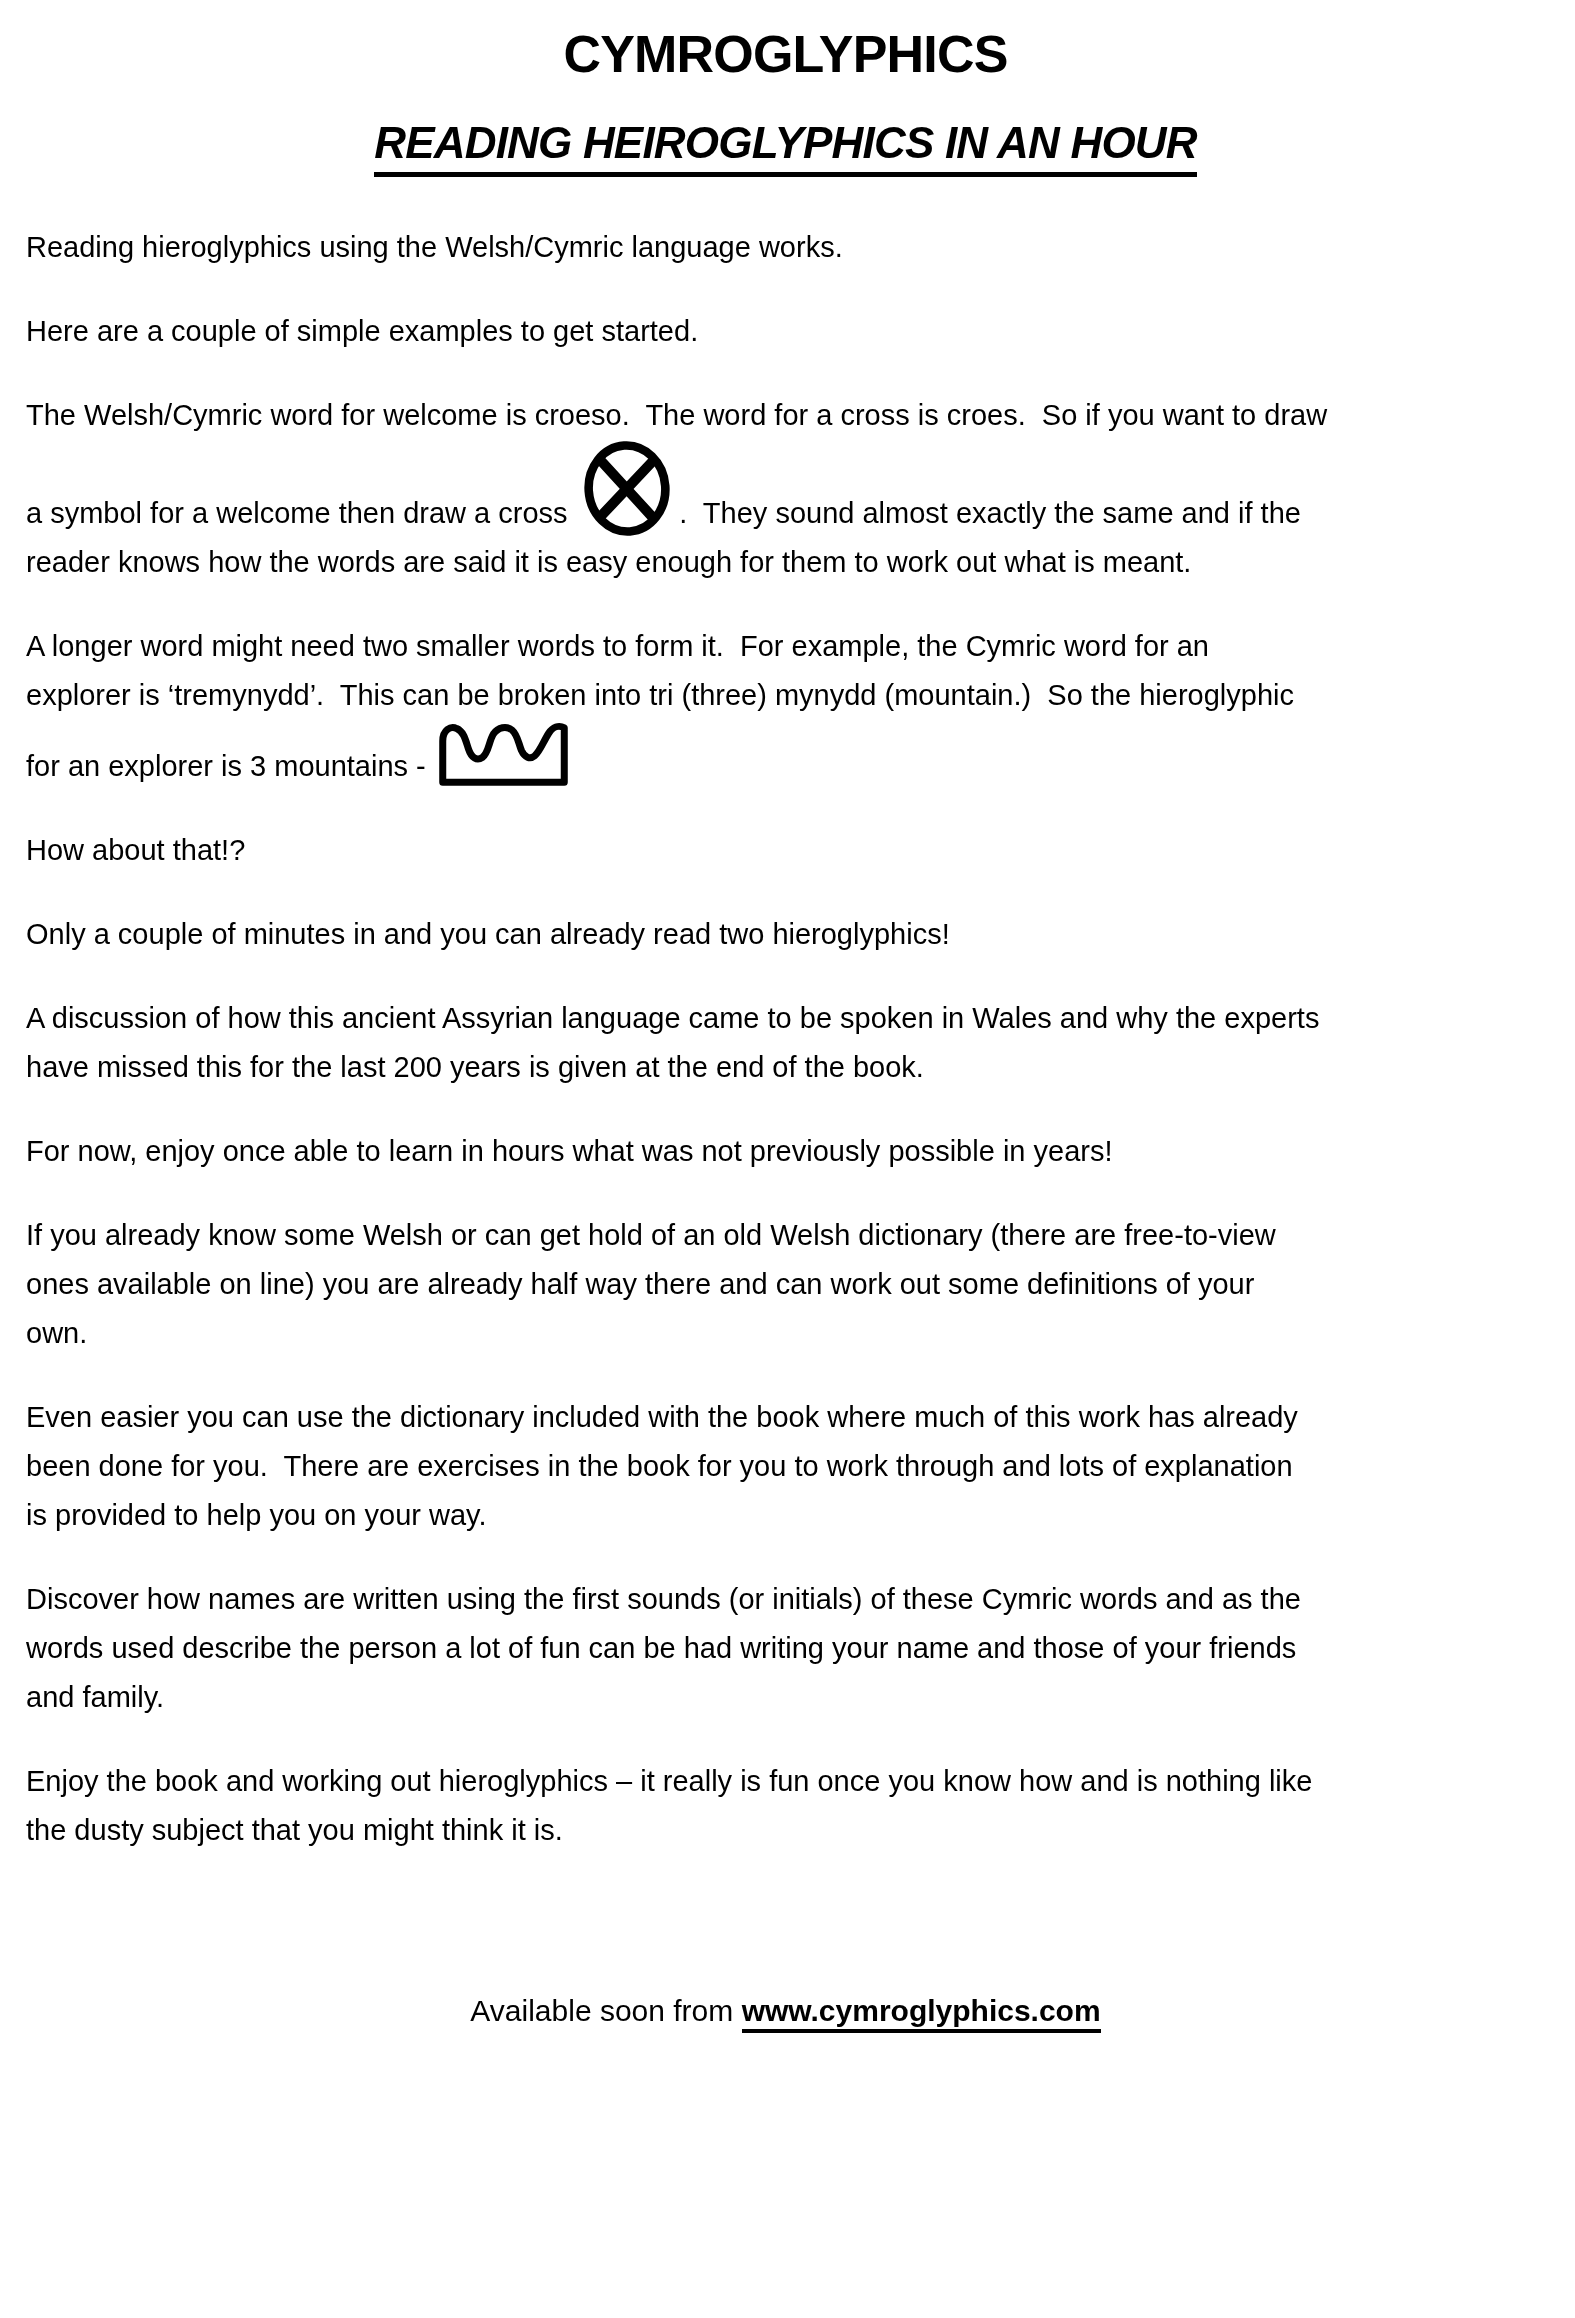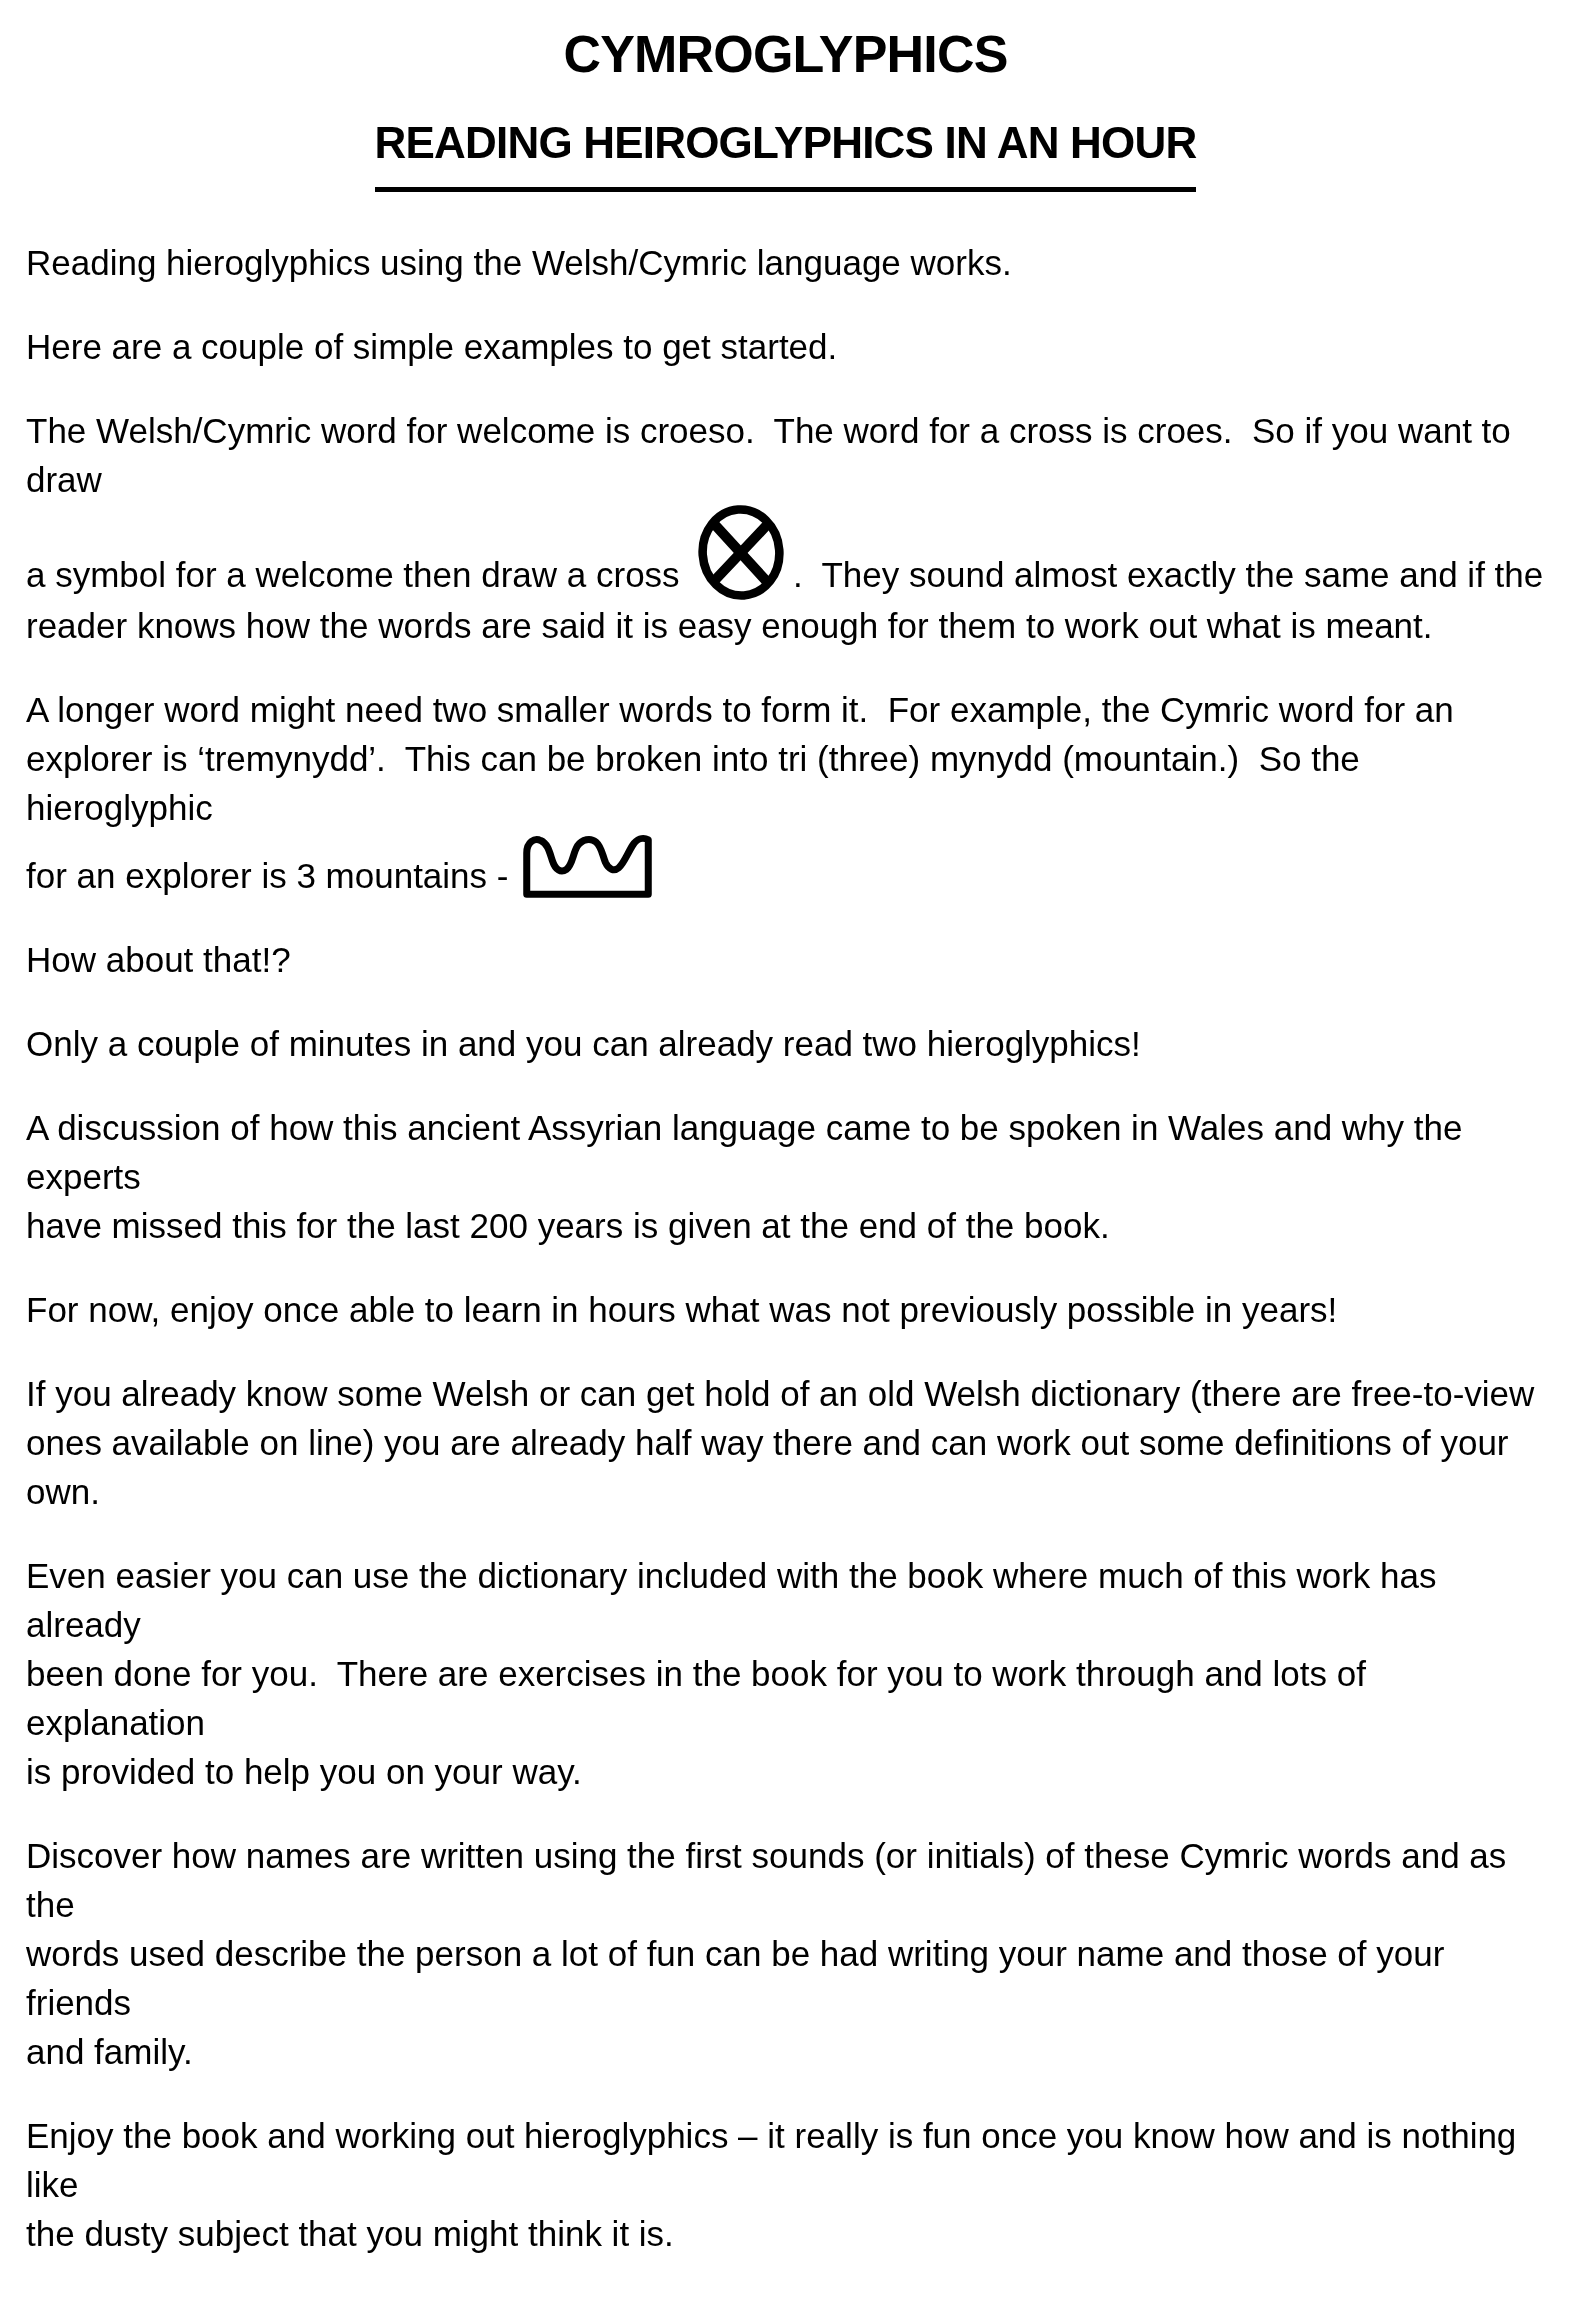--- a/index.html
+++ b/index.html
@@ -26,26 +26,27 @@
     margin: 41px 0 0 0;
     text-align: center;
     font-size: 44px;
     line-height: 1;
     font-weight: 700;
     letter-spacing: -0.8px;
   }
   h2.subtitle .underline {
     display: inline-block;
     border-bottom: 5.6px solid #000;
-    padding-bottom: 22px;
+    padding-bottom: 7px;
+    font-style: italic;
   }
   .content { margin-top: 46px; }
   .content p {
     margin: 0 0 35px 0;
-    font-size: 35px;
+    font-size: 29px;
     line-height: 49px;
     white-space: pre-wrap;
   }
   .glyph { display: inline-block; }
   .glyph.cross { vertical-align: -14.3px; margin: 0 4.8px; }
   .glyph.mountains { vertical-align: -11px; margin: 0 3.2px; }
   .footer {
     margin-top: 131px;
     text-align: center;
     font-size: 30px;

